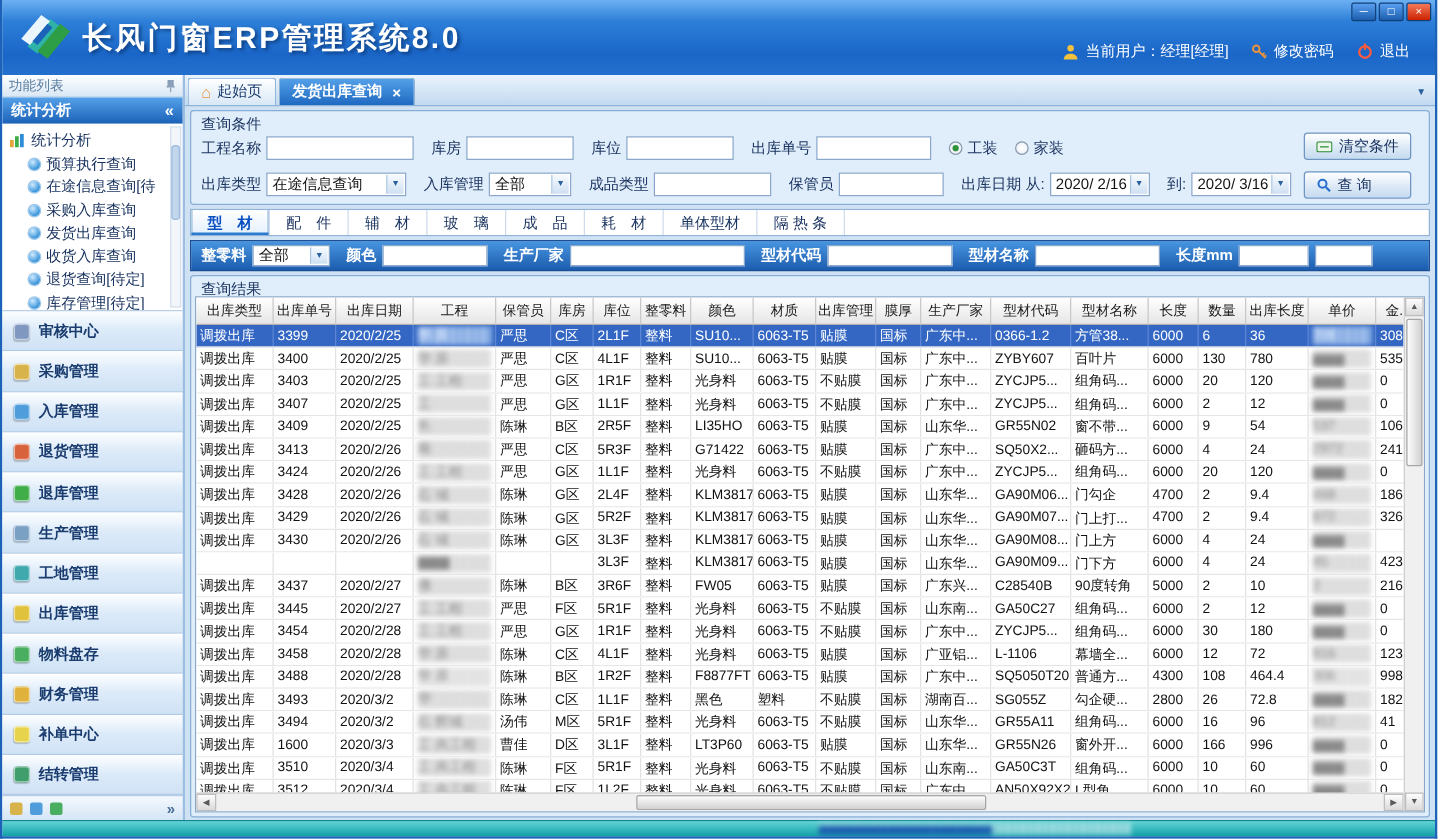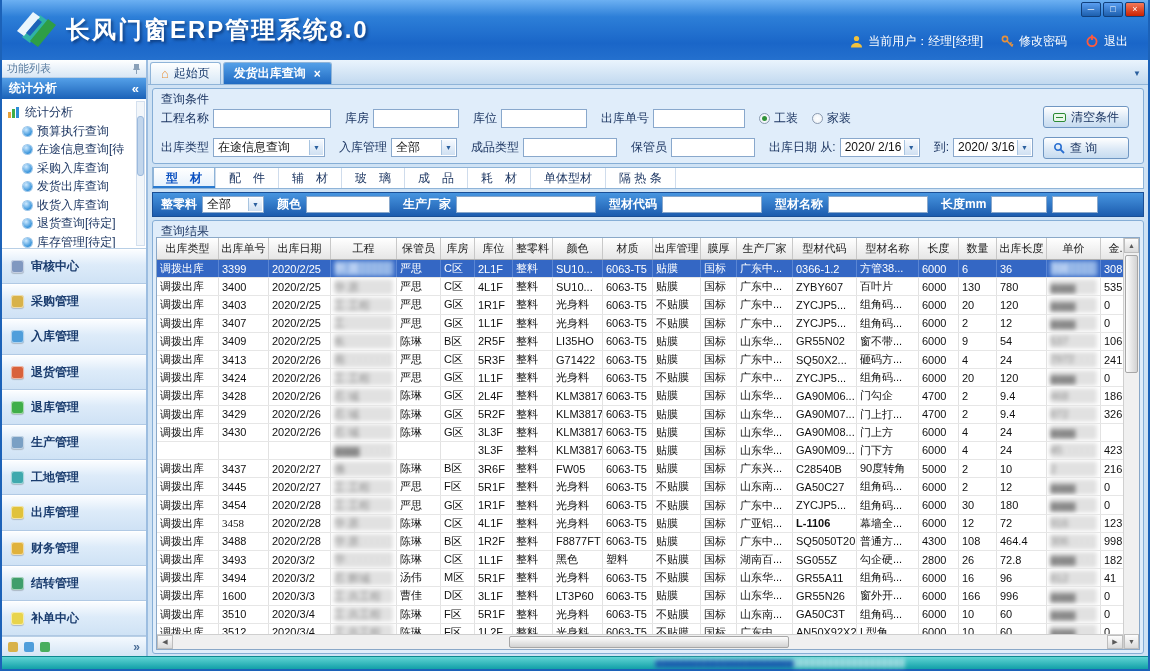--- a/index.html
+++ b/index.html
@@ -222,30 +222,34 @@
           </div>
           <div class="acc-item">
             <span class="acc-icon" style="background: rgb(63, 169, 174);"></span>
             <span>工地管理</span>
           </div>
           <div class="acc-item">
             <span class="acc-icon" style="background: rgb(224, 194, 60);"></span>
             <span>出库管理</span>
           </div>
           <div class="acc-item">
+            <span class="acc-icon" style="background: rgb(73, 174, 95);"></span>
+            <span>物料盘存</span>
+          </div>
+          <div class="acc-item">
             <span class="acc-icon" style="background: rgb(224, 178, 60);"></span>
             <span>财务管理</span>
           </div>
           <div class="acc-item">
+            <span class="acc-icon" style="background: rgb(232, 212, 76);"></span>
+            <span>补单中心</span>
+          </div>
+          <div class="acc-item">
             <span class="acc-icon" style="background: rgb(63, 158, 107);"></span>
             <span>结转管理</span>
-          </div>
-          <div class="acc-item">
-            <span class="acc-icon" style="background: rgb(232, 212, 76);"></span>
-            <span>补单中心</span>
           </div>
         </div>
       <div class="sb-bottom">
         <span class="mini-ico" style="background:#d8b24a"></span>
         <span class="mini-ico" style="background:#4f9edb"></span>
         <span class="mini-ico" style="background:#49ae5f"></span>
         <span class="sb-more">»</span>
       </div>
     </div>
 
@@ -768,35 +772,35 @@
                     <div class="td" style="width: 40px;">6000</div>
                     <div class="td" style="width: 38px;">30</div>
                     <div class="td" style="width: 50px;">180</div>
                     <div class="td" style="width: 54px;">
                       <span class="censor">▆▆▆</span>
                     </div>
                     <div class="td" style="width: 36px;">0</div>
                   </div>
                   <div class="tr">
                     <div class="td" style="width: 62px;">调拨出库</div>
-                    <div class="td" style="width: 50px; font-family: Liberation Serif, serif;">3458</div>
+                    <div class="td" style="width: 50px;">3458</div>
                     <div class="td" style="width: 62px;">2020/2/28</div>
                     <div class="td" style="width: 66px;">
                       <span class="censor">华 原</span>
                     </div>
                     <div class="td" style="width: 44px;">陈琳</div>
                     <div class="td" style="width: 34px;">C区</div>
                     <div class="td" style="width: 38px;">4L1F</div>
                     <div class="td" style="width: 40px;">整料</div>
                     <div class="td" style="width: 50px;">光身料</div>
                     <div class="td" style="width: 50px;">6063-T5</div>
                     <div class="td" style="width: 48px;">贴膜</div>
                     <div class="td" style="width: 36px;">国标</div>
                     <div class="td" style="width: 56px;">广亚铝...</div>
-                    <div class="td" style="width: 64px; font-weight: bold;">L-1106</div>
+                    <div class="td" style="width: 64px;">L-1106</div>
                     <div class="td" style="width: 62px;">幕墙全...</div>
                     <div class="td" style="width: 40px;">6000</div>
                     <div class="td" style="width: 38px;">12</div>
                     <div class="td" style="width: 50px;">72</div>
                     <div class="td" style="width: 54px;">
                       <span class="censor">916</span>
                     </div>
                     <div class="td" style="width: 36px;">123</div>
                   </div>
                   <div class="tr">

